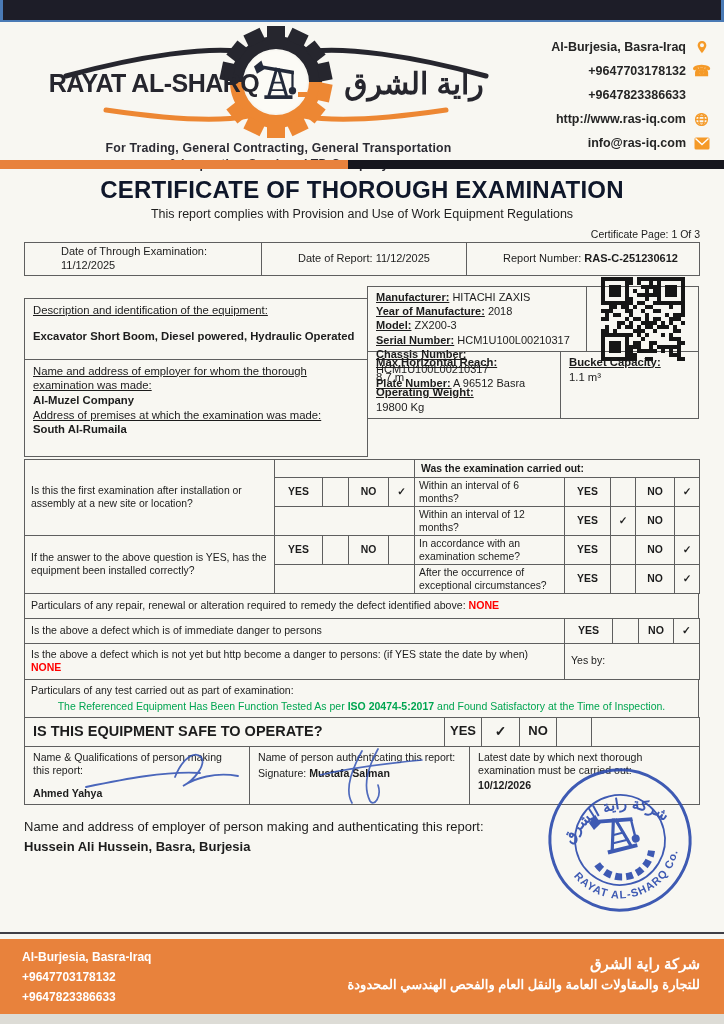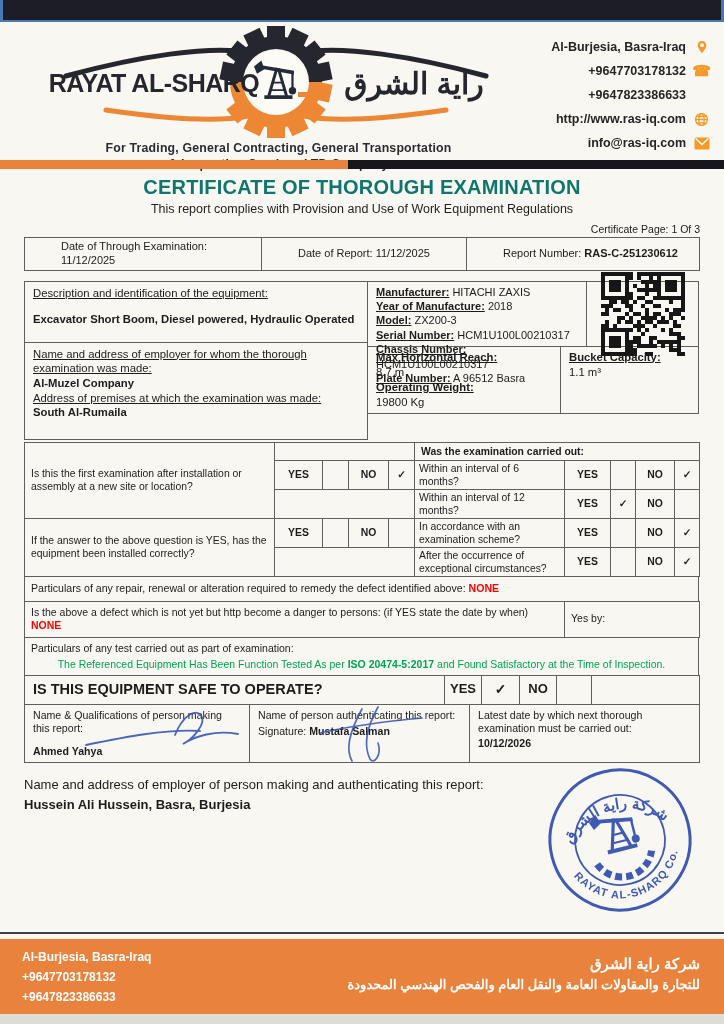--- a/index.html
+++ b/index.html
@@ -16,41 +16,41 @@
   .logo-wrap { width:545px; }
   .tagline { text-align:center; font-weight:bold; font-size:12.3px; color:#2b2b33; line-height:1.32; margin-top:-2px; letter-spacing:.2px; }
   .contacts { flex:1; display:flex; flex-direction:column; justify-content:flex-start; padding-top:12px; gap:6px; }
   .c-row { display:flex; justify-content:flex-end; align-items:center; gap:7px; font-size:12.5px; font-weight:bold; color:#252525; height:18px; }
   .c-icon { width:17px; height:17px; display:flex; align-items:center; justify-content:center; color:#F59A28; font-size:15px; }
   
   .band { display:flex; height:9px; }
   .band .b-orange { width:348px; background:#E8823C; }
   .band .b-dark { flex:1; background:#16161d; }
   
-  .doc-title { text-align:center; font-size:20px; font-weight:bold; margin-top:7px; letter-spacing:.2px; color:#0f766e; }
+  .doc-title { text-align:center; font-size:24px; font-weight:bold; margin-top:7px; letter-spacing:.2px; color:#0f172a; }
   .doc-subtitle { text-align:center; font-size:12.5px; margin-top:3px; color:#1f1f1f; }
   .cert-page { text-align:right; font-size:10.5px; margin:7px 24px 2px; }
   
   .content { margin:0 24px; }
   table { border-collapse:collapse; table-layout:fixed; width:675px; }
   td { border:1px solid #5f5f5f; padding:2px 6px; vertical-align:middle; font-size:10.5px; line-height:1.25; }
   .stack { margin-top:-1px; }
   .yn { font-weight:bold; text-align:center; padding:1px 2px; }
   .chk { text-align:center; font-size:12px; font-weight:bold; color:#222; padding:0; }
   .ul { text-decoration:underline; }
   .b { font-weight:bold; }
   .red { color:#FF0000; font-weight:bold; }
   .green-line { text-align:center; color:#00A551; font-size:10.5px; margin-top:3px; }
   .green-line .std { font-weight:bold; margin:0 3px; }
   
   .date-table { margin-top:2px; }
   .date-table td { height:22px; font-size:11px;padding-left:36px; }
   
   .equip { display:flex; margin-top:10px; width:675px; }
-  .eq-left { width:344px; }
+  .eq-left { width:344px;margin-top:12px; }
   .eq-box { border:1px solid #5f5f5f; padding:4px 8px; font-size:11.3px; line-height:1.3; }
   .eq-box1 { height:62px; }
   .eq-box2 { height:98px; margin-top:-1px; }
   .eq-right { width:332px; margin-left:-1px; }
   .eq-r1 { border:1px solid #5f5f5f; height:66px; display:flex; }
   .eq-labels { width:218px; padding:3px 8px; font-size:11px; line-height:14.4px; }
   .eq-labels .lb { font-weight:bold; text-decoration:underline; }
   .qr-box { flex:1; border-left:1px solid #5f5f5f; display:flex; align-items:center; justify-content:center; }
   .qr { display:grid; grid-template-columns:repeat(21, 4px); grid-auto-rows:4px; }
   .qr .m { background:transparent; } .qr .m.dark { background:#161616; }
@@ -755,20 +755,38 @@
     </table>
 
   <table class="stack p-row">
     <tbody>
         <tr>
           <td><span>Particulars of any repair, renewal or alteration required to remedy the defect identified above:</span> <span class="red">NONE</span></td>
         </tr>
   </tbody>
     </table>
 
+  <table class="stack p-row">
+    <colgroup>
+        <col style="width:540px">
+        <col style="width:48px">
+        <col style="width:26px">
+        <col style="width:35px">
+        <col style="width:26px">
+      </colgroup>
+    <tbody>
+        <tr>
+      <td>Is the above a defect which is of immediate danger to persons</td>
+      <td class="yn">YES</td>
+      <td class="chk"></td>
+      <td class="yn">NO</td>
+      <td class="chk">✓</td>
+    </tr>
+  </tbody>
+    </table>
 
   <table class="stack">
     <colgroup>
         <col style="width:540px">
         <col style="width:135px">
       </colgroup>
     <tbody>
         <tr style="height:36px">
       <td><span>Is the above a defect which is not yet but http become a danger to persons: (if YES state the date by when)</span> <span class="red">NONE</span></td>
       <td>Yes by:</td>

